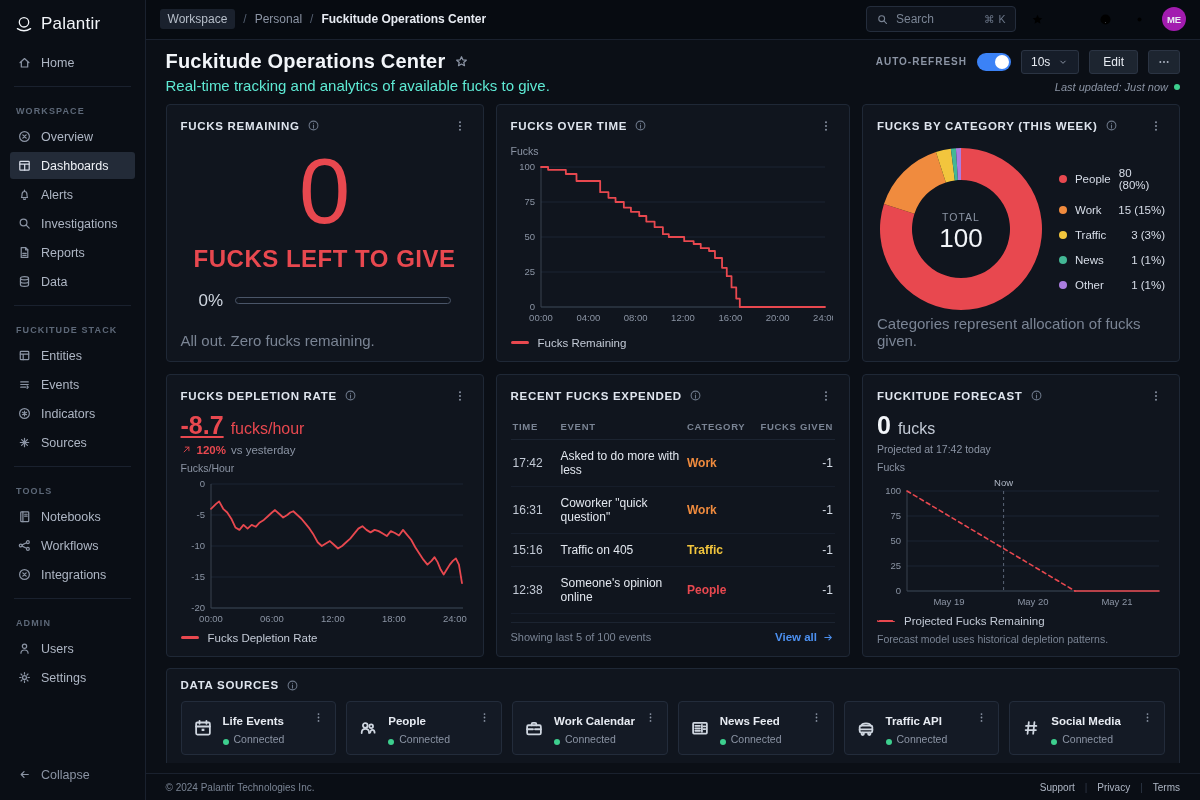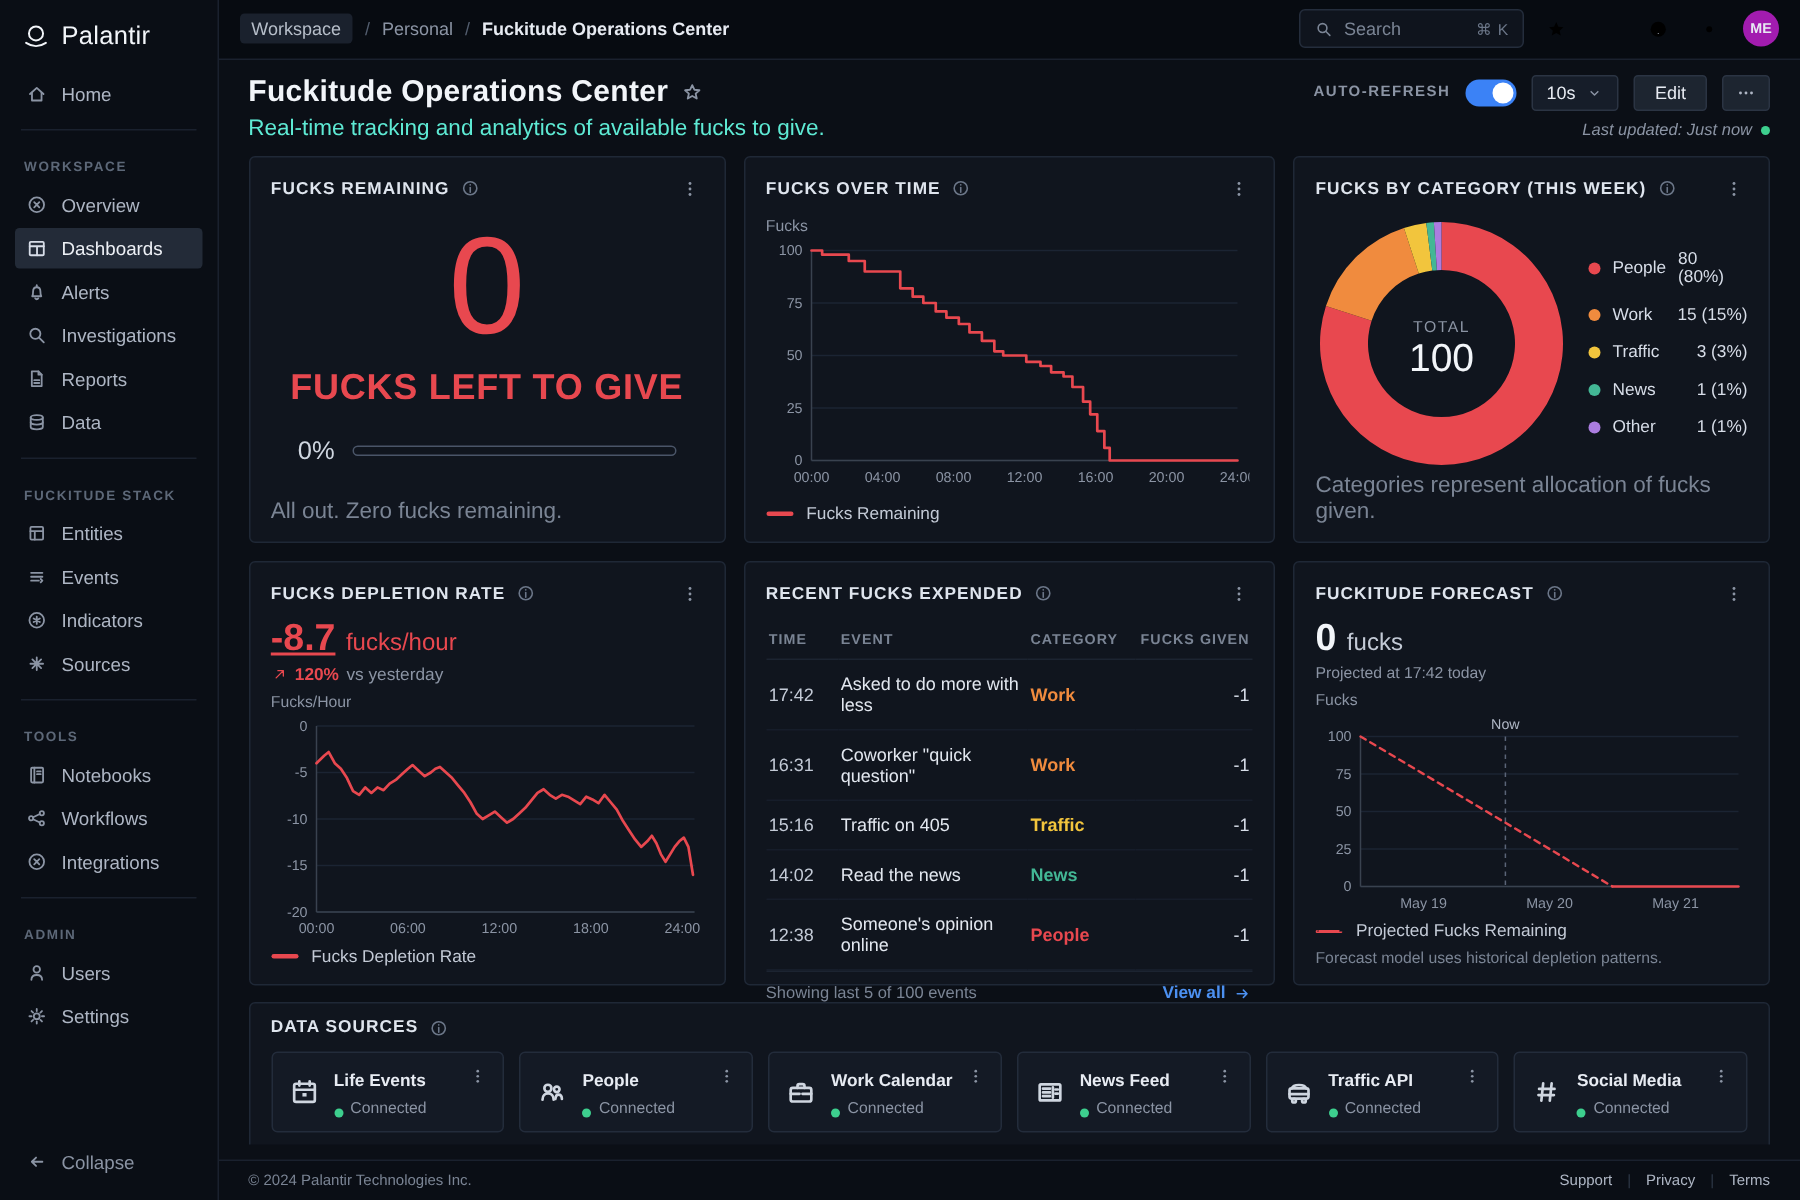--- a/index.html
+++ b/index.html
@@ -652,26 +652,20 @@
                 <td class="t-cat" style="color: rgb(240, 139, 62);">Work</td>
                 <td class="t-given">-1</td>
               </tr>
               <tr>
                 <td class="t-time">15:16</td>
                 <td class="t-event">Traffic on 405</td>
                 <td class="t-cat" style="color: rgb(242, 197, 61);">Traffic</td>
                 <td class="t-given">-1</td>
               </tr>
               <tr>
-                <td class="t-time">14:02</td>
-                <td class="t-event">Read the news</td>
-                <td class="t-cat" style="color: rgb(67, 183, 149);">News</td>
-                <td class="t-given">-1</td>
-              </tr>
-              <tr>
                 <td class="t-time">12:38</td>
                 <td class="t-event">Someone's opinion online</td>
                 <td class="t-cat" style="color: rgb(232, 72, 79);">People</td>
                 <td class="t-given">-1</td>
               </tr>
             </tbody>
         </table>
         <div class="table-foot">
           <span class="tf-left">Showing last 5 of 100 events</span>
           <span class="view-all">

